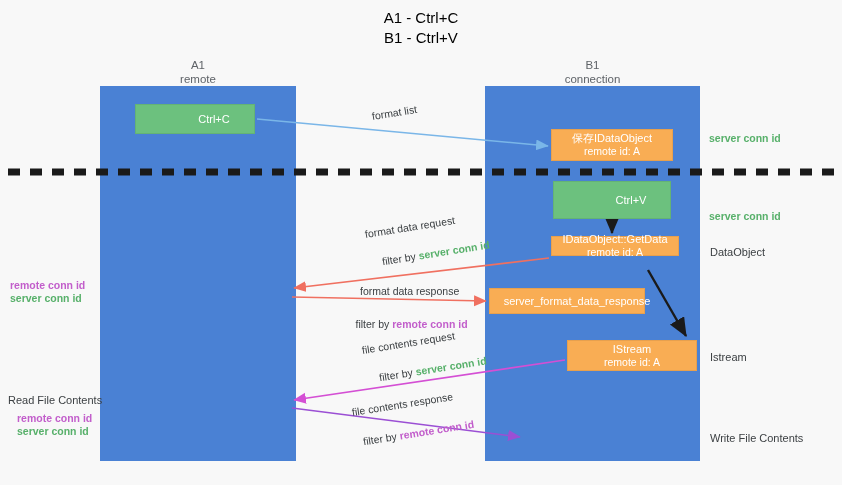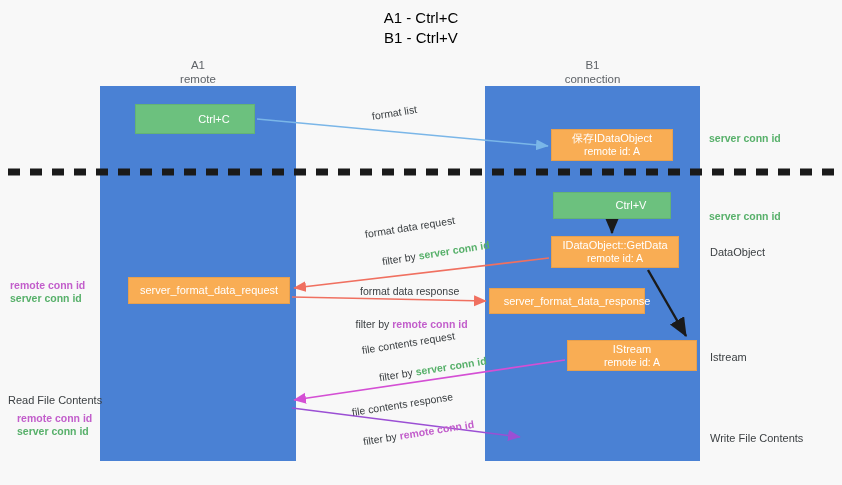--- a/index.html
+++ b/index.html
@@ -64,22 +64,22 @@
     text-align: center;
     border: 1px solid rgba(0,0,0,0.07);
     white-space: pre;
   }
   .box.green { background: #6cc17e; padding-left: 38px; }
   .box.orange { background: #f9ad54; }
   .box .l2 { font-size: 10.5px; }
 
   #box-ctrlc   { left: 135px; top: 104px; width: 120px; height: 30px; }
   #box-save    { left: 551px; top: 129px; width: 122px; height: 32px; }
-  #box-ctrlv   { left: 553px; top: 192px; width: 118px; height: 27px; }
-  #box-getdata { left: 551px; top: 236px; width: 128px; height: 32px; }
+  #box-ctrlv   { left: 553px; top: 181px; width: 118px; height: 38px; }
+  #box-getdata { left: 551px; top: 236px; width: 128px; height: 20px; }
   #box-fmtreq  { left: 128px; top: 277px; width: 162px; height: 27px; }
   #box-fmtresp { left: 489px; top: 288px; width: 156px; height: 26px; padding-left: 20px; }
   #box-istream { left: 567px; top: 340px; width: 130px; height: 31px; }
   #box-filereq { left: 129px; top: 393px; width: 160px; height: 26px; }
   #box-fileresp{ left: 523px; top: 424px; width: 162px; height: 26px; }
 
   
   #wires {
     left: 0; top: 0;
     width: 842px; height: 485px;
@@ -165,23 +165,20 @@
 
   <div id="box-ctrlv" class="abs box green">
     <span>Ctrl+V</span>
   </div>
 
   <div id="box-getdata" class="abs box orange">
     <span>IDataObject::GetData</span>
     <span class="l2">remote id: A</span>
   </div>
 
-  <div id="box-fmtreq" class="abs box orange">
-    <span>server_format_data_request</span>
-  </div>
 
   <div id="box-fmtresp" class="abs box orange">
     <span>server_format_data_response</span>
   </div>
 
   <div id="box-istream" class="abs box orange">
     <span>IStream</span>
     <span class="l2">remote id: A</span>
   </div>
 

